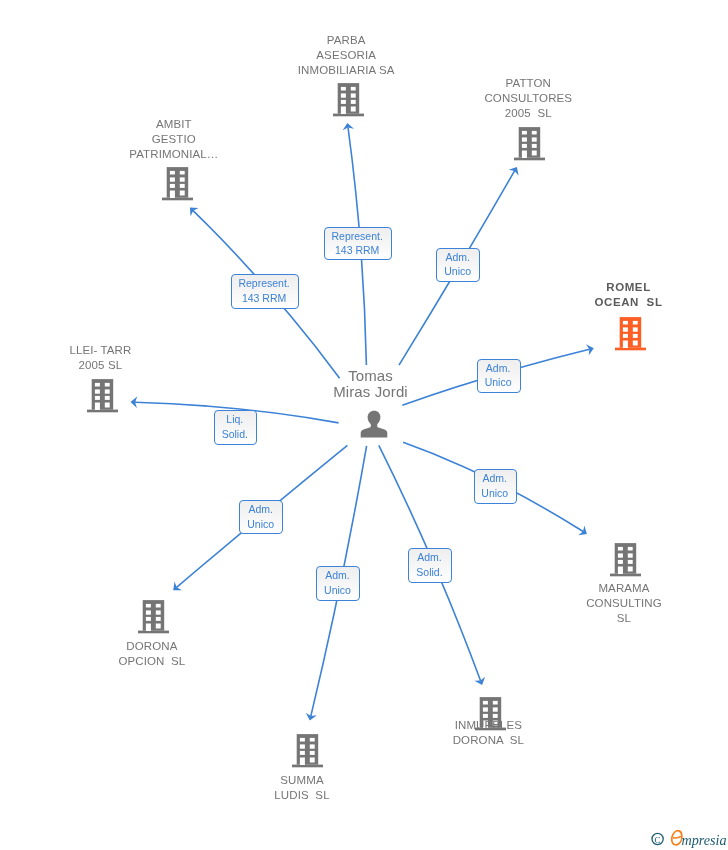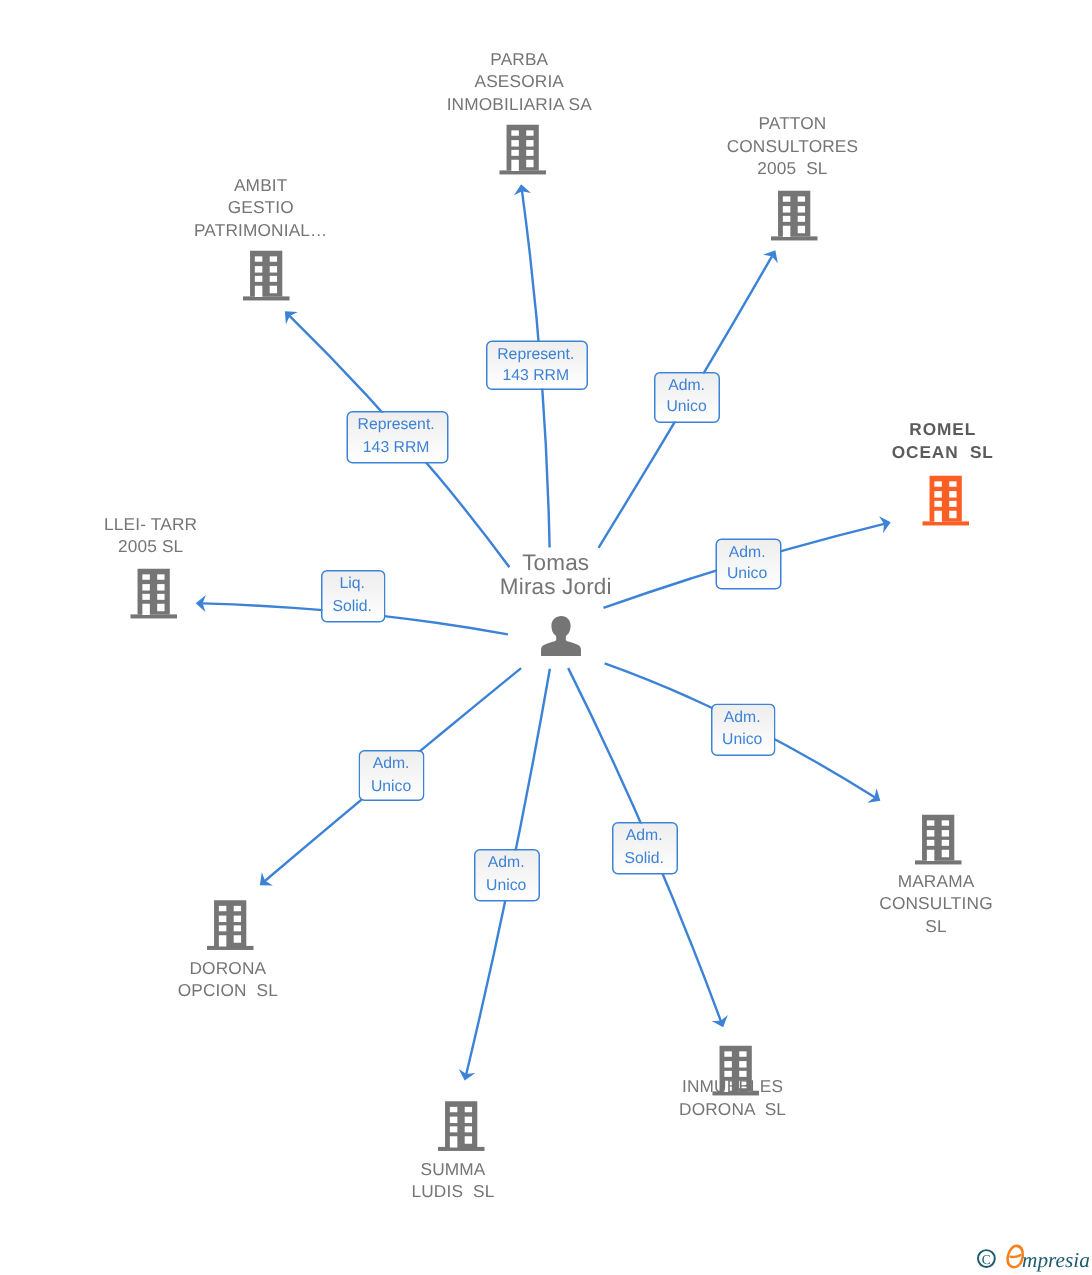--- a/index.html
+++ b/index.html
@@ -237,21 +237,21 @@
           <path fill="#757575" d="M14.2 0.7 C17.8 0.7 20.4 3.3 20.4 7.1 C20.4 10.0 19.4 12.3 17.8 13.5 C17.4 13.8 17.2 14.2 17.2 14.7 L17.2 16.3 C17.2 16.9 17.6 17.3 18.2 17.5 C20.6 18.2 23.9 19.2 25.4 20.0 C26.6 20.6 27.2 21.6 27.3 23.0 L27.3 27.4 L0.7 27.4 L0.7 23.0 C0.8 21.6 1.4 20.6 2.6 20.0 C4.1 19.2 7.4 18.2 9.8 17.5 C10.4 17.3 10.8 16.9 10.8 16.3 L10.8 14.7 C10.8 14.2 10.6 13.8 10.2 13.5 C8.6 12.3 7.6 10.0 7.6 7.1 C7.6 3.3 10.6 0.7 14.2 0.7 Z"></path>
         </svg></div>
       <div class="node-label center" style="left: 170.5px; width: 400px; top: 368.3px;">Tomas
 Miras Jordi</div>
     </div>
   <div id="labels">
       <div class="edge-label" style="left: 323.8px; top: 226.55px; width: 67.8px; height: 33.9px;"><span>Represent.</span><span>143 RRM</span></div>
       <div class="edge-label" style="left: 436.35px; top: 247.75px; width: 43.7px; height: 34.1px;"><span>Adm.</span><span>Unico</span></div>
       <div class="edge-label" style="left: 230.65px; top: 274.35px; width: 67.9px; height: 34.5px;"><span>Represent.</span><span>143 RRM</span></div>
       <div class="edge-label" style="left: 476.55px; top: 358.5px; width: 44.1px; height: 34.8px;"><span>Adm.</span><span>Unico</span></div>
-      <div class="edge-label" style="left: 213.85px; top: 380px; width: 42.9px; height: 34.8px;"><span>Liq.</span><span>Solid.</span></div>
+      <div class="edge-label" style="left: 213.85px; top: 410px; width: 42.9px; height: 34.8px;"><span>Liq.</span><span>Solid.</span></div>
       <div class="edge-label" style="left: 473.8px; top: 469.35px; width: 43px; height: 34.5px;"><span>Adm.</span><span>Unico</span></div>
       <div class="edge-label" style="left: 239.45px; top: 499.95px; width: 43.5px; height: 33.9px;"><span>Adm.</span><span>Unico</span></div>
       <div class="edge-label" style="left: 408px; top: 548.2px; width: 44px; height: 34.4px;"><span>Adm.</span><span>Solid.</span></div>
       <div class="edge-label" style="left: 316.4px; top: 566.25px; width: 43.2px; height: 34.5px;"><span>Adm.</span><span>Unico</span></div>
     </div>
   <div id="wm"><svg viewBox="0 0 78 20" width="78" height="20">
         <g>
           <circle cx="7.6" cy="10" r="5.6" fill="none" stroke="#1d5b70" stroke-width="1.3"></circle>
           <text x="7.6" y="13.5" text-anchor="middle" font-family="&quot;Liberation Serif&quot;,serif" font-size="9" fill="#1d5b70">C</text>
         </g>

